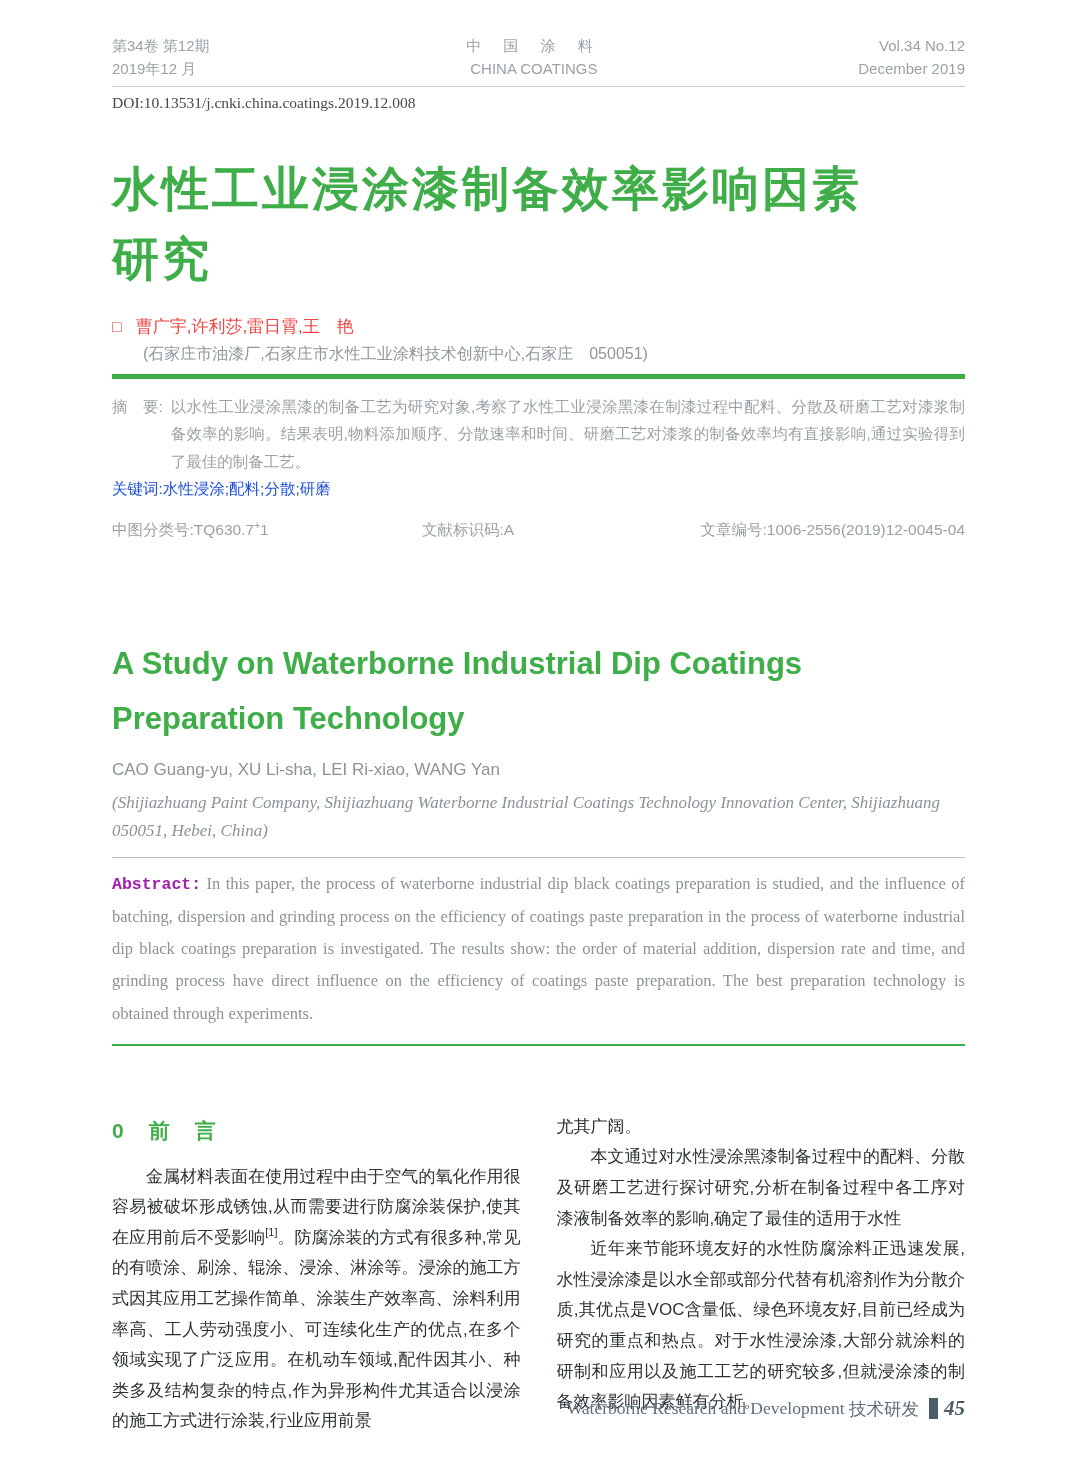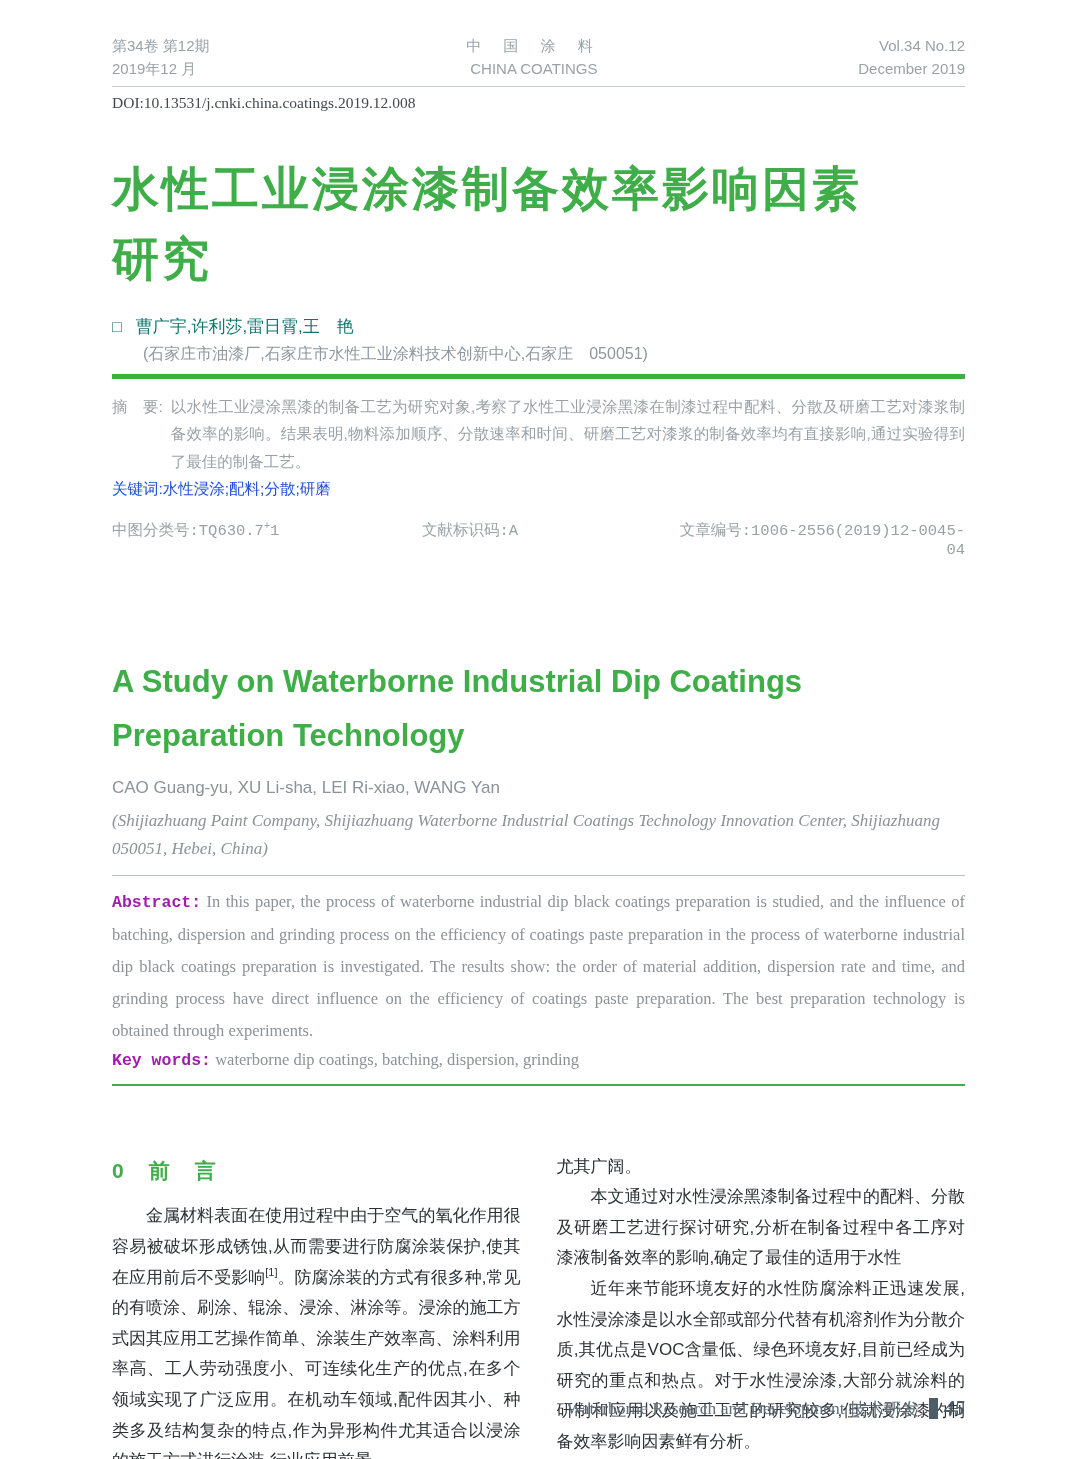--- a/index.html
+++ b/index.html
@@ -18,32 +18,32 @@
              color: #9aa2a8; font-size: 15px; line-height: 1.55; }
   .jheader .col-c { text-align: center; }
   .jheader .col-r { text-align: right; }
   .journal-cn { letter-spacing: 9px; }
   .header-rule { border: none; border-top: 1.5px solid #c6ccd0; margin-top: 5px; }
   .doi-line { font-family: "Liberation Serif", serif; color: #43484d; font-size: 15.5px; margin-top: 7px; }
 
   
   .title-cn { margin-top: 42px; color: #3fae49; font-size: 47px; font-weight: bold;
               line-height: 1.5; letter-spacing: 3px; width: 760px; }
-  .authors-cn { margin-top: 20px; color: #0f766e; font-size: 17px; }
+  .authors-cn { margin-top: 20px; color: #ef4444; font-size: 17px; }
   .authors-cn .marker { margin-right: 14px; font-size: 16px; }
   .affil-cn { margin-top: 6px; padding-left: 31px; color: #8f979d; font-size: 16px; }
   .green-rule-thick { height: 5px; background: #3fae49; margin-top: 9px; }
 
   
   .abs-cn { margin-top: 14px; color: #9aa1a6; font-size: 15.5px; line-height: 1.8; }
   .abs-row { display: flex; }
   .abs-label { white-space: nowrap; margin-right: 8px; }
   .abs-text { text-align: justify; flex: 1; }
   .kw-cn { margin-top: 3px; color: #1d4ed8; font-size: 15.5px; }
-  .meta-row { display: flex; margin-top: 20px; color: #9aa1a6; font-size: 15.5px; font-family: Liberation Mono, monospace; }
+  .meta-row { display: flex; margin-top: 20px; color: #9aa1a6; font-size: 15.5px; }
   .meta-row .m1 { width: 310px; }
   .meta-row .m2 { width: 245px; }
   .meta-row .m3 { flex: 1; text-align: right; }
   sup { font-size: 10px; vertical-align: super; }
 
   
   .title-en { margin-top: 96px; color: #3fae49; font-size: 31px; font-weight: bold;
               line-height: 1.75; width: 870px; }
   .authors-en { margin-top: 14px; color: #8b9298; font-size: 17px; }
   .affil-en { margin-top: 9px; font-family: "Liberation Serif", serif; font-style: italic;
@@ -111,23 +111,20 @@
     <span class="m3"><span>文章编号:</span><span>1006-2556(2019)12-0045-04</span></span>
   </div>
 
   <h2 class="title-en">A Study on Waterborne Industrial Dip Coatings Preparation Technology</h2>
   <div class="authors-en">CAO Guang-yu, XU Li-sha, LEI Ri-xiao, WANG Yan</div>
   <div class="affil-en">(Shijiazhuang Paint Company, Shijiazhuang Waterborne Industrial Coatings Technology Innovation Center, Shijiazhuang 050051, Hebei, China)</div>
   <hr class="thin-rule">
   <div class="abs-en">
     <b>Abstract:</b><span> In this paper, the process of waterborne industrial dip black coatings preparation is studied, and the influence of batching, dispersion and grinding process on the efficiency of coatings paste preparation in the process of waterborne industrial dip black coatings preparation is investigated. The results show: the order of material addition, dispersion rate and time, and grinding process have direct influence on the efficiency of coatings paste preparation. The best preparation technology is obtained through experiments.</span>
   </div>
-  <div class="kw-en">
-    <b>Key words:</b><span> waterborne dip coatings, batching, dispersion, grinding</span>
-  </div>
   <div class="green-rule-thin"></div>
 
   <div class="body-cols">
     <div class="bcol">
       <div class="sec-heading">0　前　言</div>
       <p class="indent"><span>金属材料表面在使用过程中由于空气的氧化作用很容易被破坏形成锈蚀,从而需要进行防腐涂装保护,使其在应用前后不受影响</span><sup>[1]</sup><span>。防腐涂装的方式有很多种,常见的有喷涂、刷涂、辊涂、浸涂、淋涂等。浸涂的施工方式因其应用工艺操作简单、涂装生产效率高、涂料利用率高、工人劳动强度小、可连续化生产的优点,在多个领域实现了广泛应用。在机动车领域,配件因其小、种类多及结构复杂的特点,作为异形构件尤其适合以浸涂的施工方式进行涂装,行业应用前景</span></p>
     </div>
     <div class="bcol">
       <p>尤其广阔。</p>
       <p class="indent">本文通过对水性浸涂黑漆制备过程中的配料、分散及研磨工艺进行探讨研究,分析在制备过程中各工序对漆液制备效率的影响,确定了最佳的适用于水性</p>

